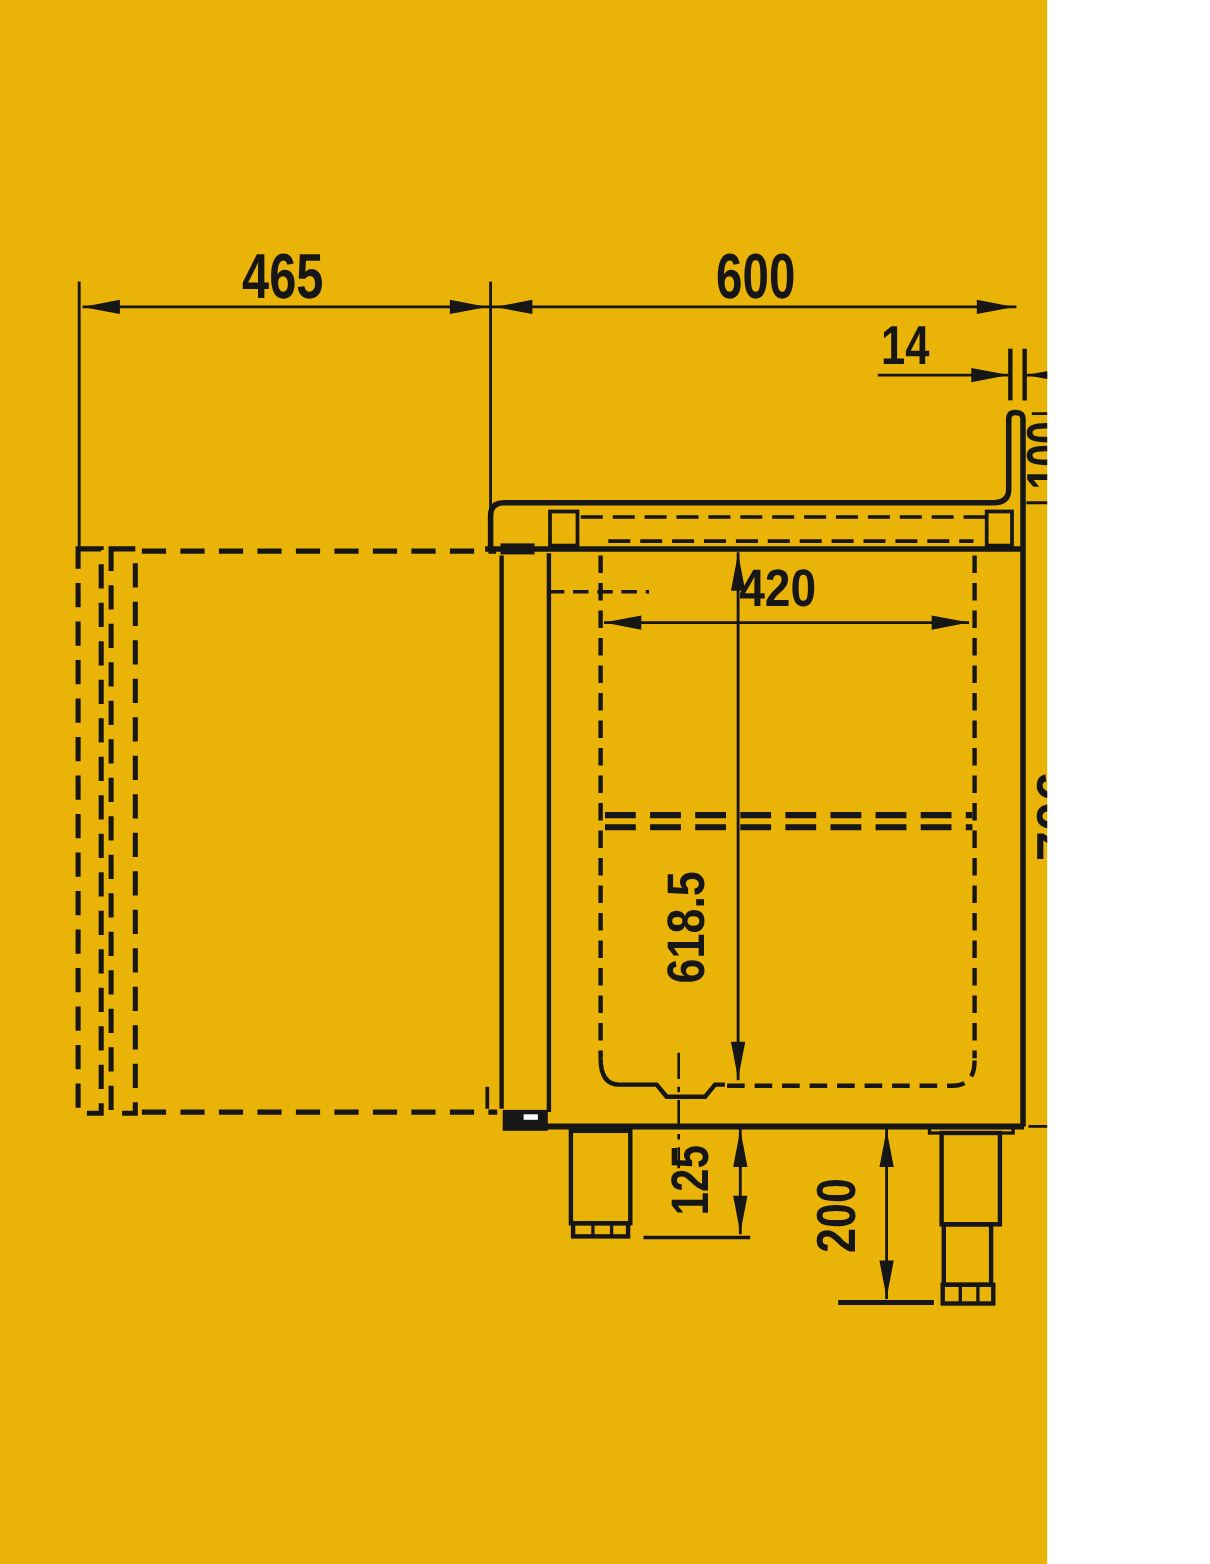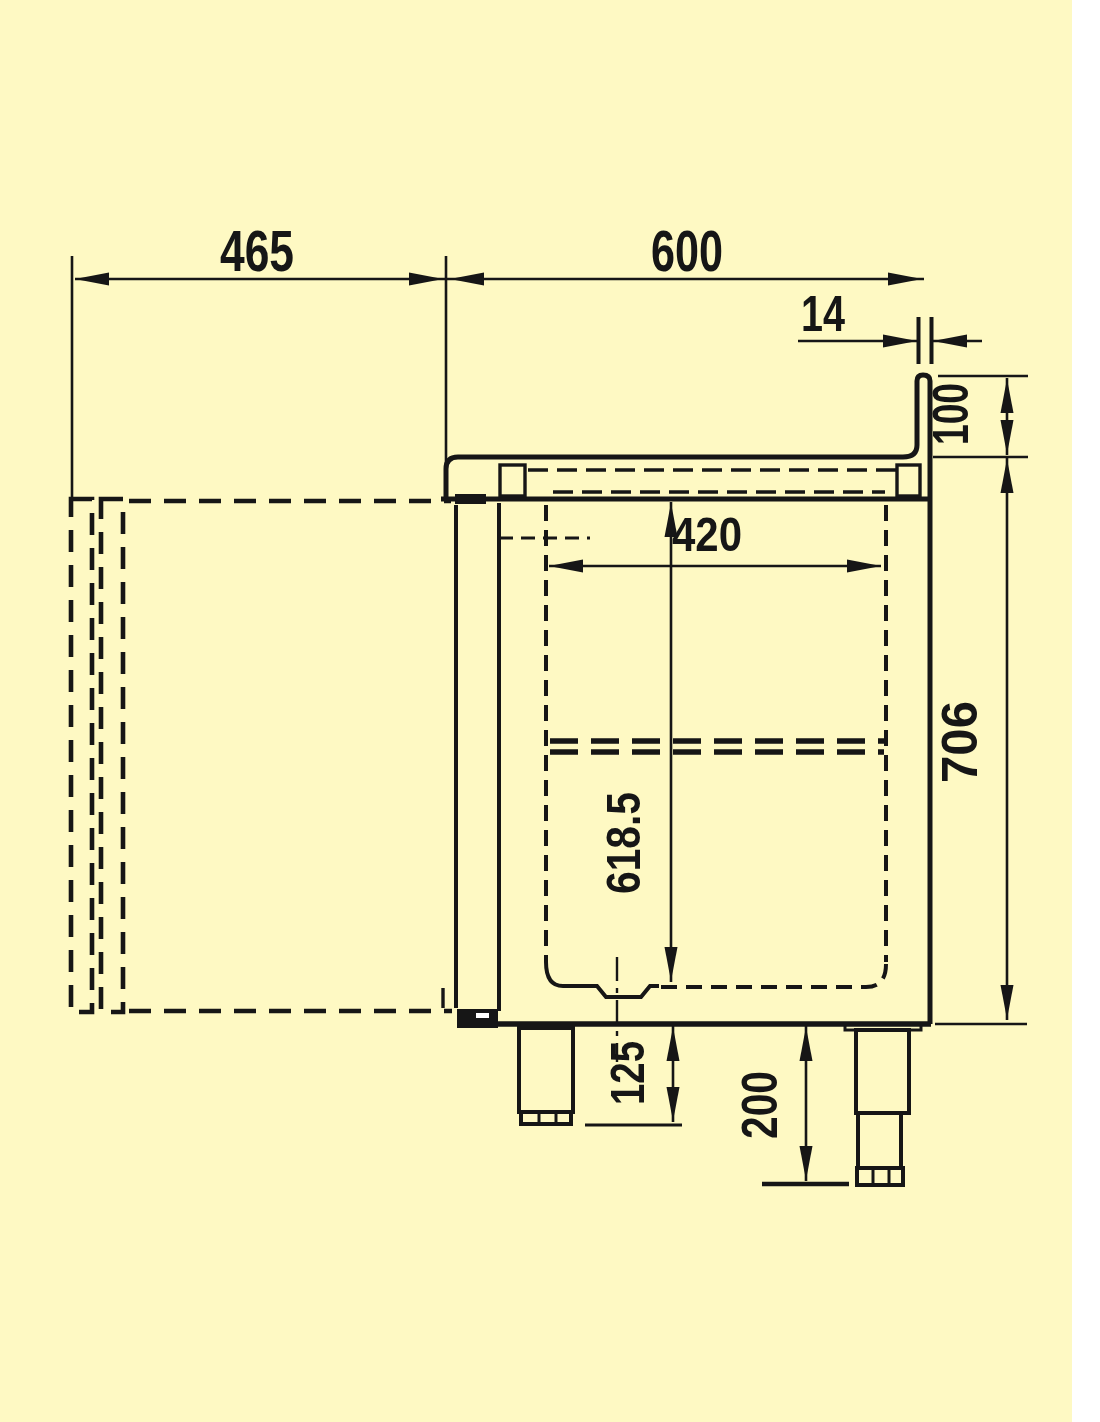--- a/index.html
+++ b/index.html
@@ -1,16 +1,16 @@
 <!DOCTYPE html>
 <html><head>
 <meta charset="utf-8">
 <style>
   html,body{margin:0;padding:0;background:#ffffff;}
-  .stage{position:relative;width:1072px;height:1422px;background:#fef9c3;overflow:hidden;
+  .stage{position:relative;width:952px;height:1422px;background:#eab308;overflow:hidden;
          font-family:"Liberation Sans",sans-serif;}
   svg{display:block;}
   .dim-label{font-family:"Liberation Sans",sans-serif;font-weight:bold;fill:#161616;}
   .fs-big{font-size:58px;}
   .fs-mid{font-size:50px;}
   .fs-rot{font-size:48px;}
 </style>
 </head>
 <body>
 

